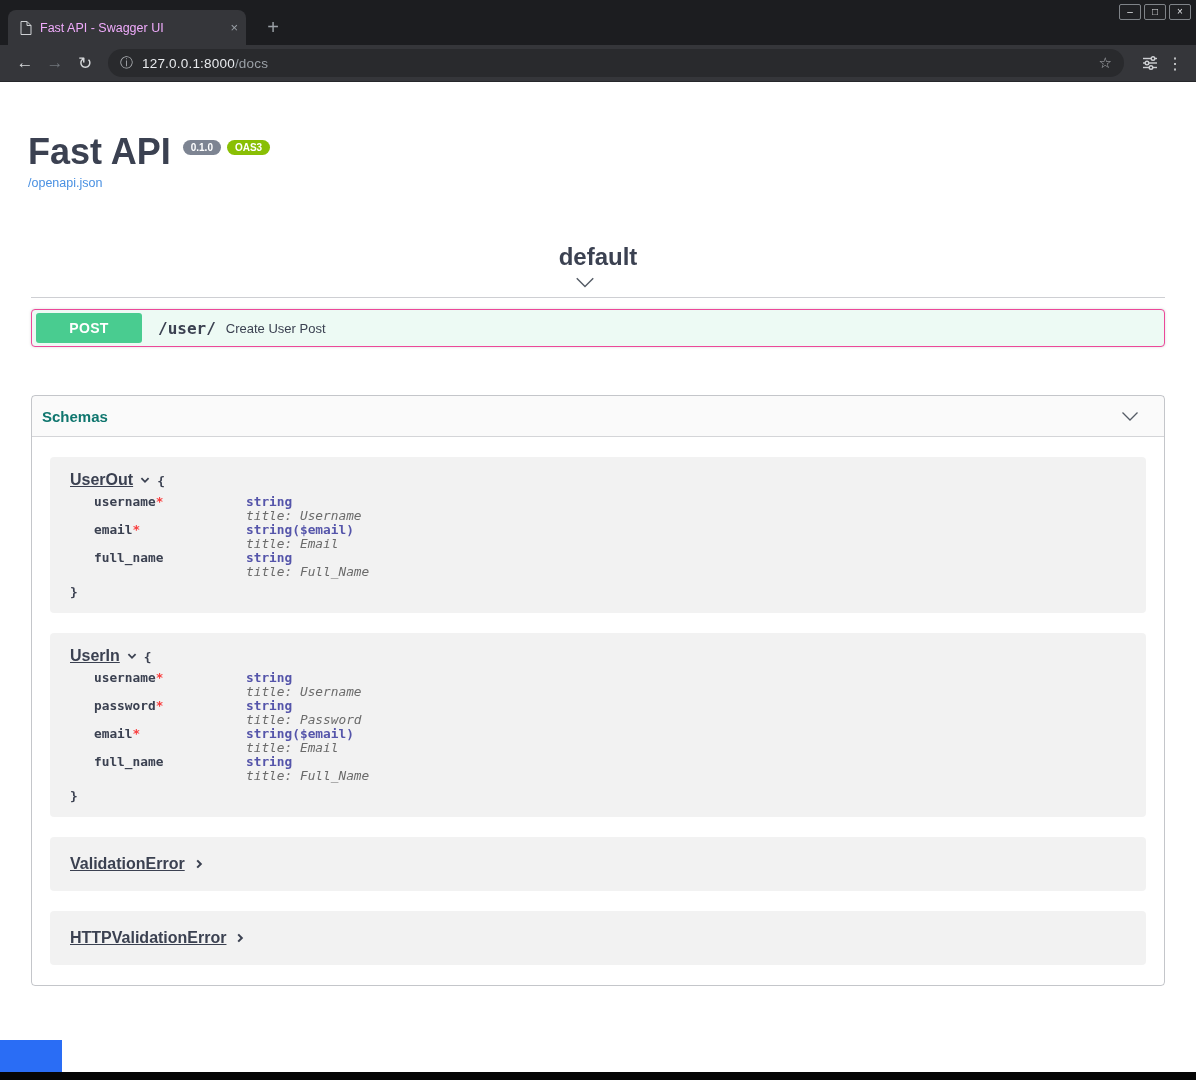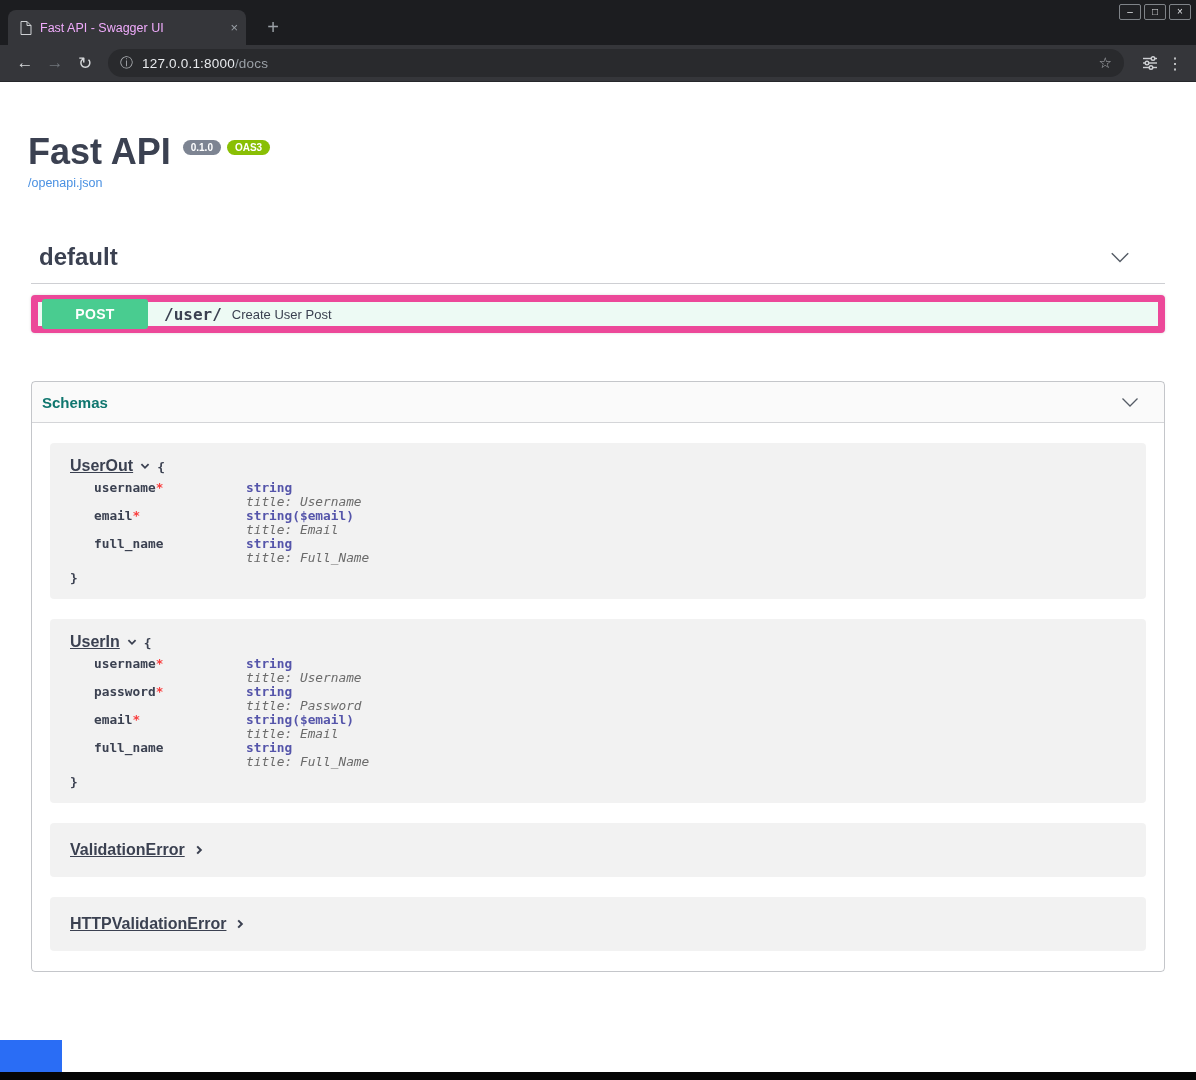--- a/index.html
+++ b/index.html
@@ -36,28 +36,28 @@
   .info { padding-top:50px; margin-left:-3px; }
   .title-row { display:flex; align-items:flex-start; }
   .api-title { font-size:36px; font-weight:700; color:#3b4151; line-height:40px; }
   .badges { display:flex; gap:6px; margin:8px 0 0 12px; }
   .badge { font-size:10px; font-weight:700; color:#fff; padding:2px 8px; border-radius:10px; }
   .badge.version { background:#7d8492; }
   .badge.oas { background:#89bf04; }
   .spec-link { display:inline-block; margin-top:4px; font-size:12.5px; color:#4990e2; text-decoration:none; }
 
   .tag-section { margin-top:46px; }
-  .tag-header { display:flex; align-items:center; padding:6px 8px 12px; cursor:pointer;
-                border-bottom:1px solid rgba(59,65,81,.25); }
+  .tag-header { display:flex; align-items:center; padding:6px 8px 4px; cursor:pointer;
+                border-bottom:1px solid rgba(59,65,81,.25);flex-direction:column; }
   .tag-title { font-size:24px; font-weight:700; color:#3b4151; flex:1; }
   .chev-lg { width:22px; height:22px; margin-right:26px; }
   .chev-md { width:20px; height:20px; margin-right:14px; }
   .chev-sm { width:12px; height:12px; }
 
-  .opblock { margin-top:11px; border:7px solid #ec4899; background:#edfaf4; border-radius:4px; height:38px;
+  .opblock { margin-top:11px; border:1px solid #ec4899; background:#edfaf4; border-radius:4px; height:38px;
              display:flex; align-items:center; padding:0 10px 0 4px; box-shadow:0 0 3px rgba(0,0,0,.15);
              cursor:pointer; }
   .method { background:#49cc90; color:#fff; font-weight:700; font-size:14px; width:106px; text-align:center;
             padding:7px 0; border-radius:3px; letter-spacing:.3px; }
   .ep-path { font-family:"DejaVu Sans Mono",monospace; font-size:16px; font-weight:600; color:#3b4151;
              margin:0 10px 0 16px;text-align:center; }
   .ep-summary { font-size:13px; color:#3b4151; }
 
   .models { margin-top:48px; border:1px solid rgba(59,65,81,.3); border-radius:4px; margin-bottom:40px; }
   .models-header { display:flex; align-items:center; padding:10px 10px; cursor:pointer;

